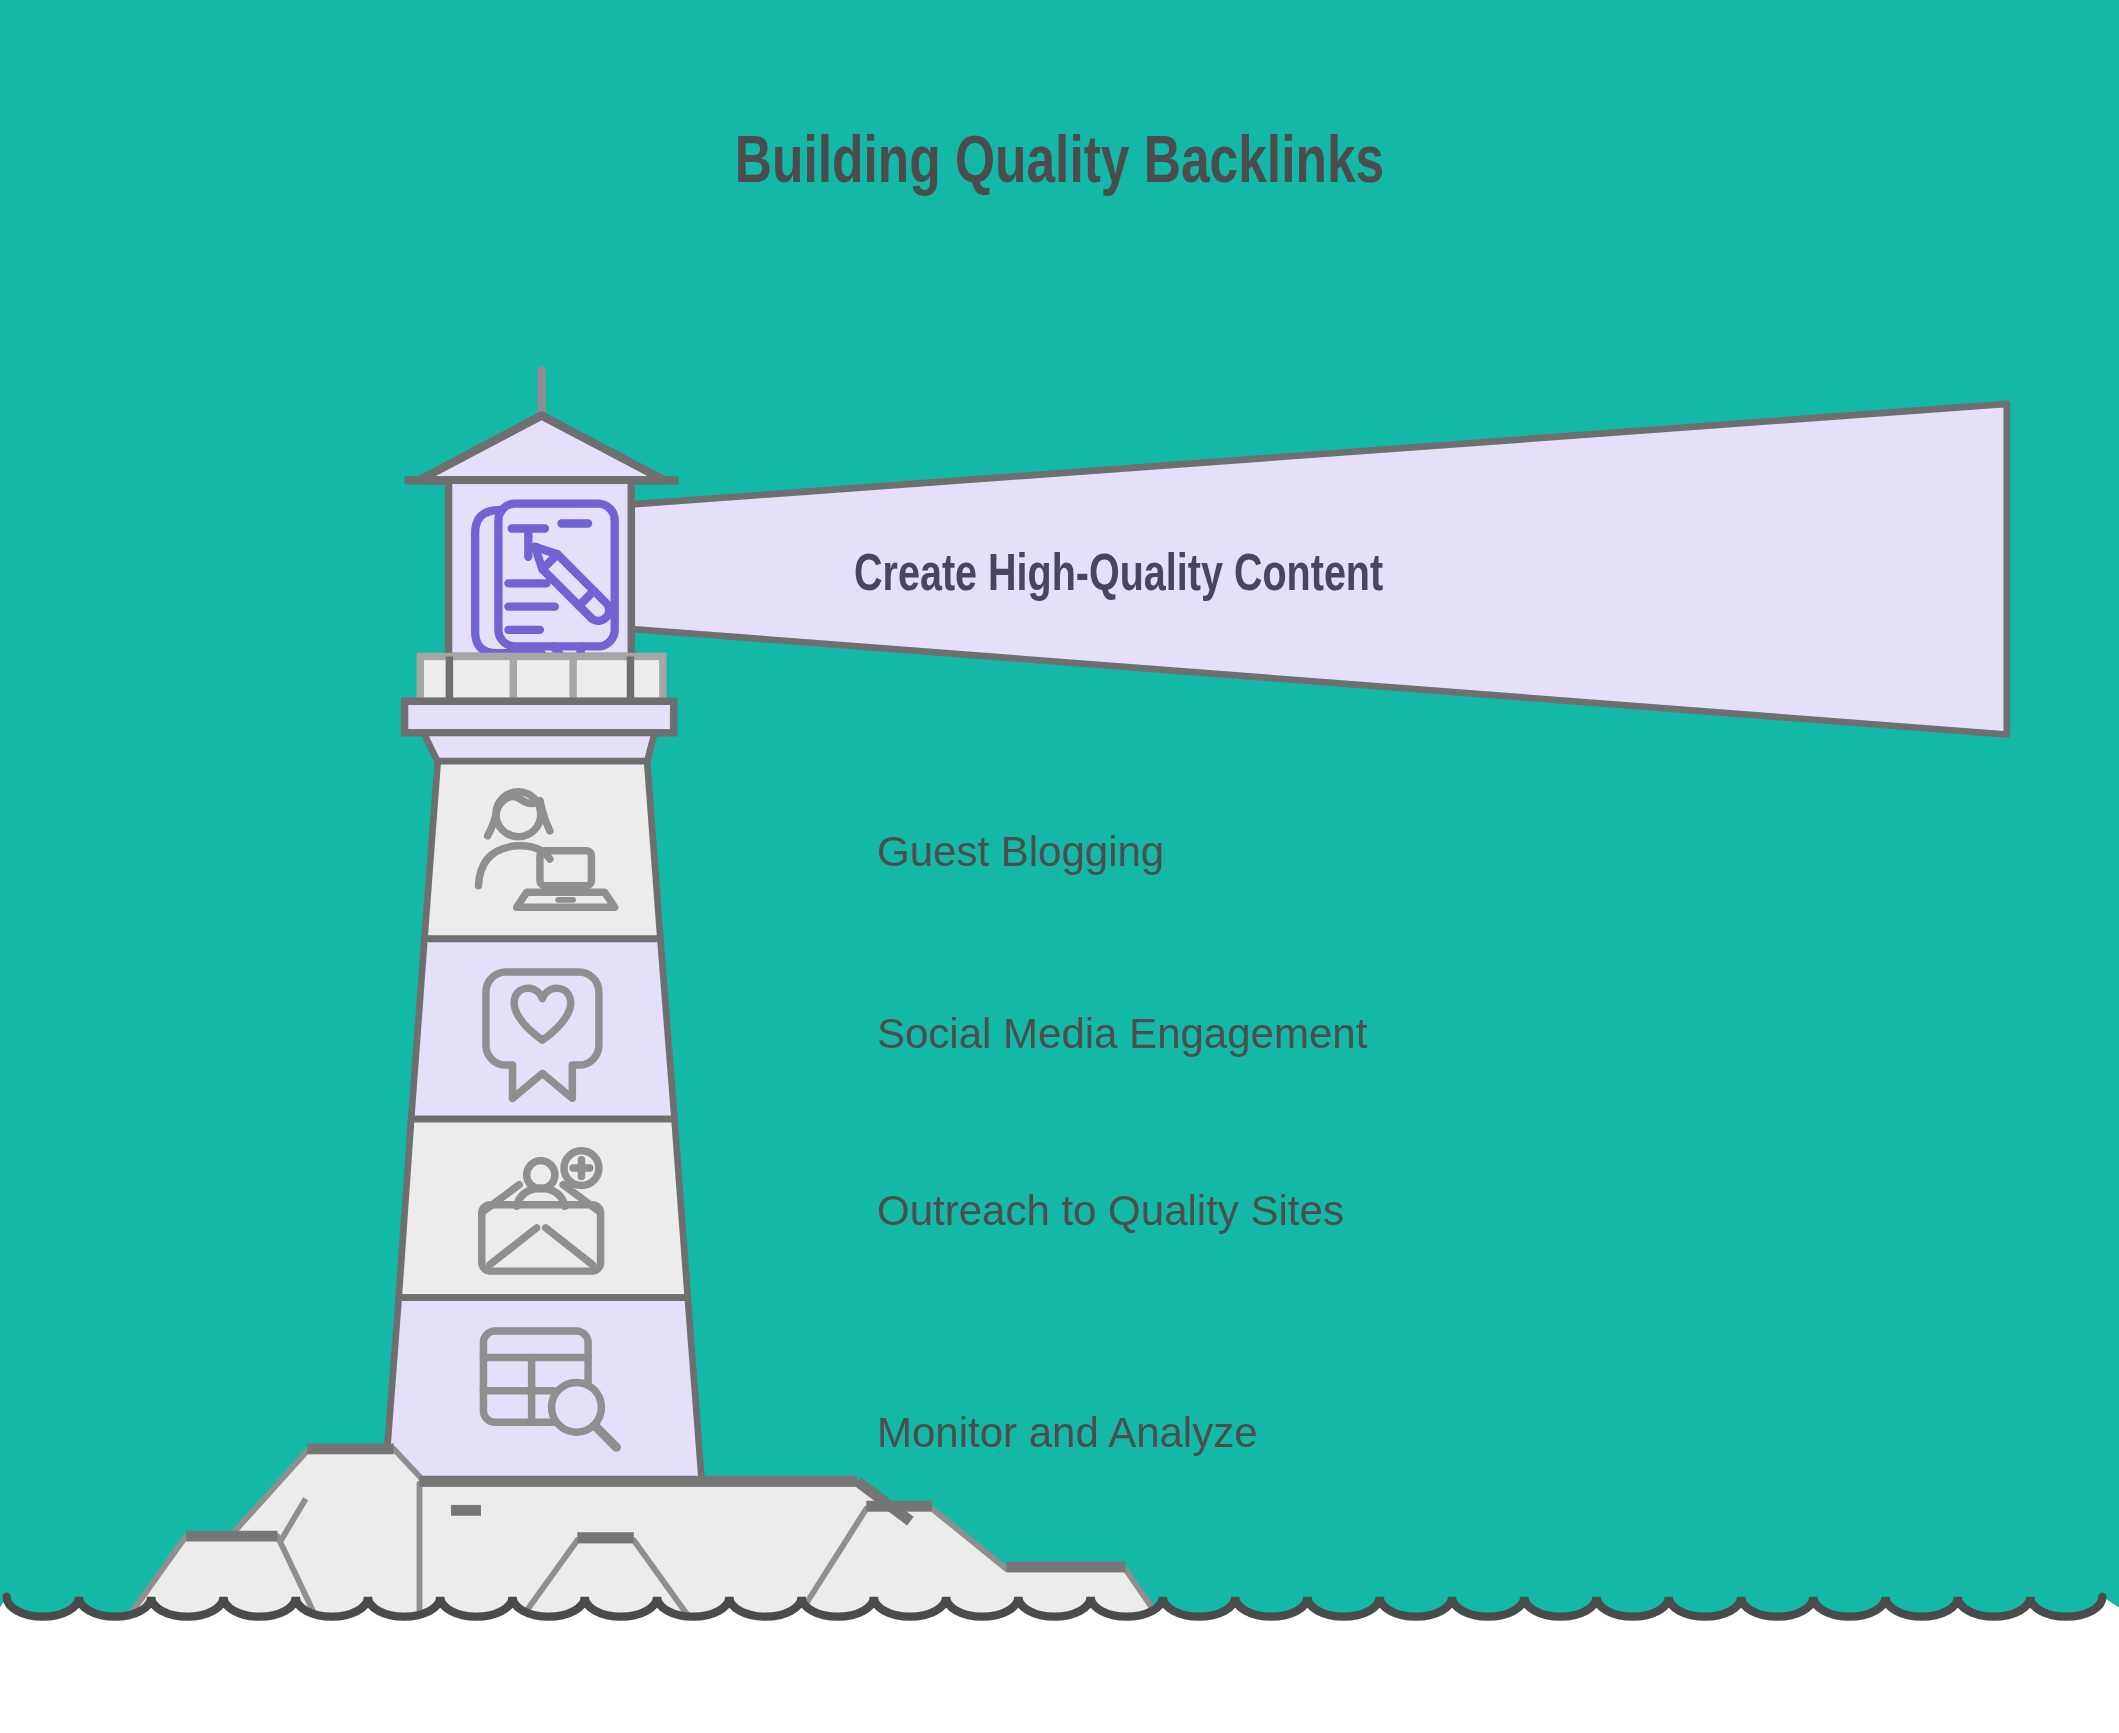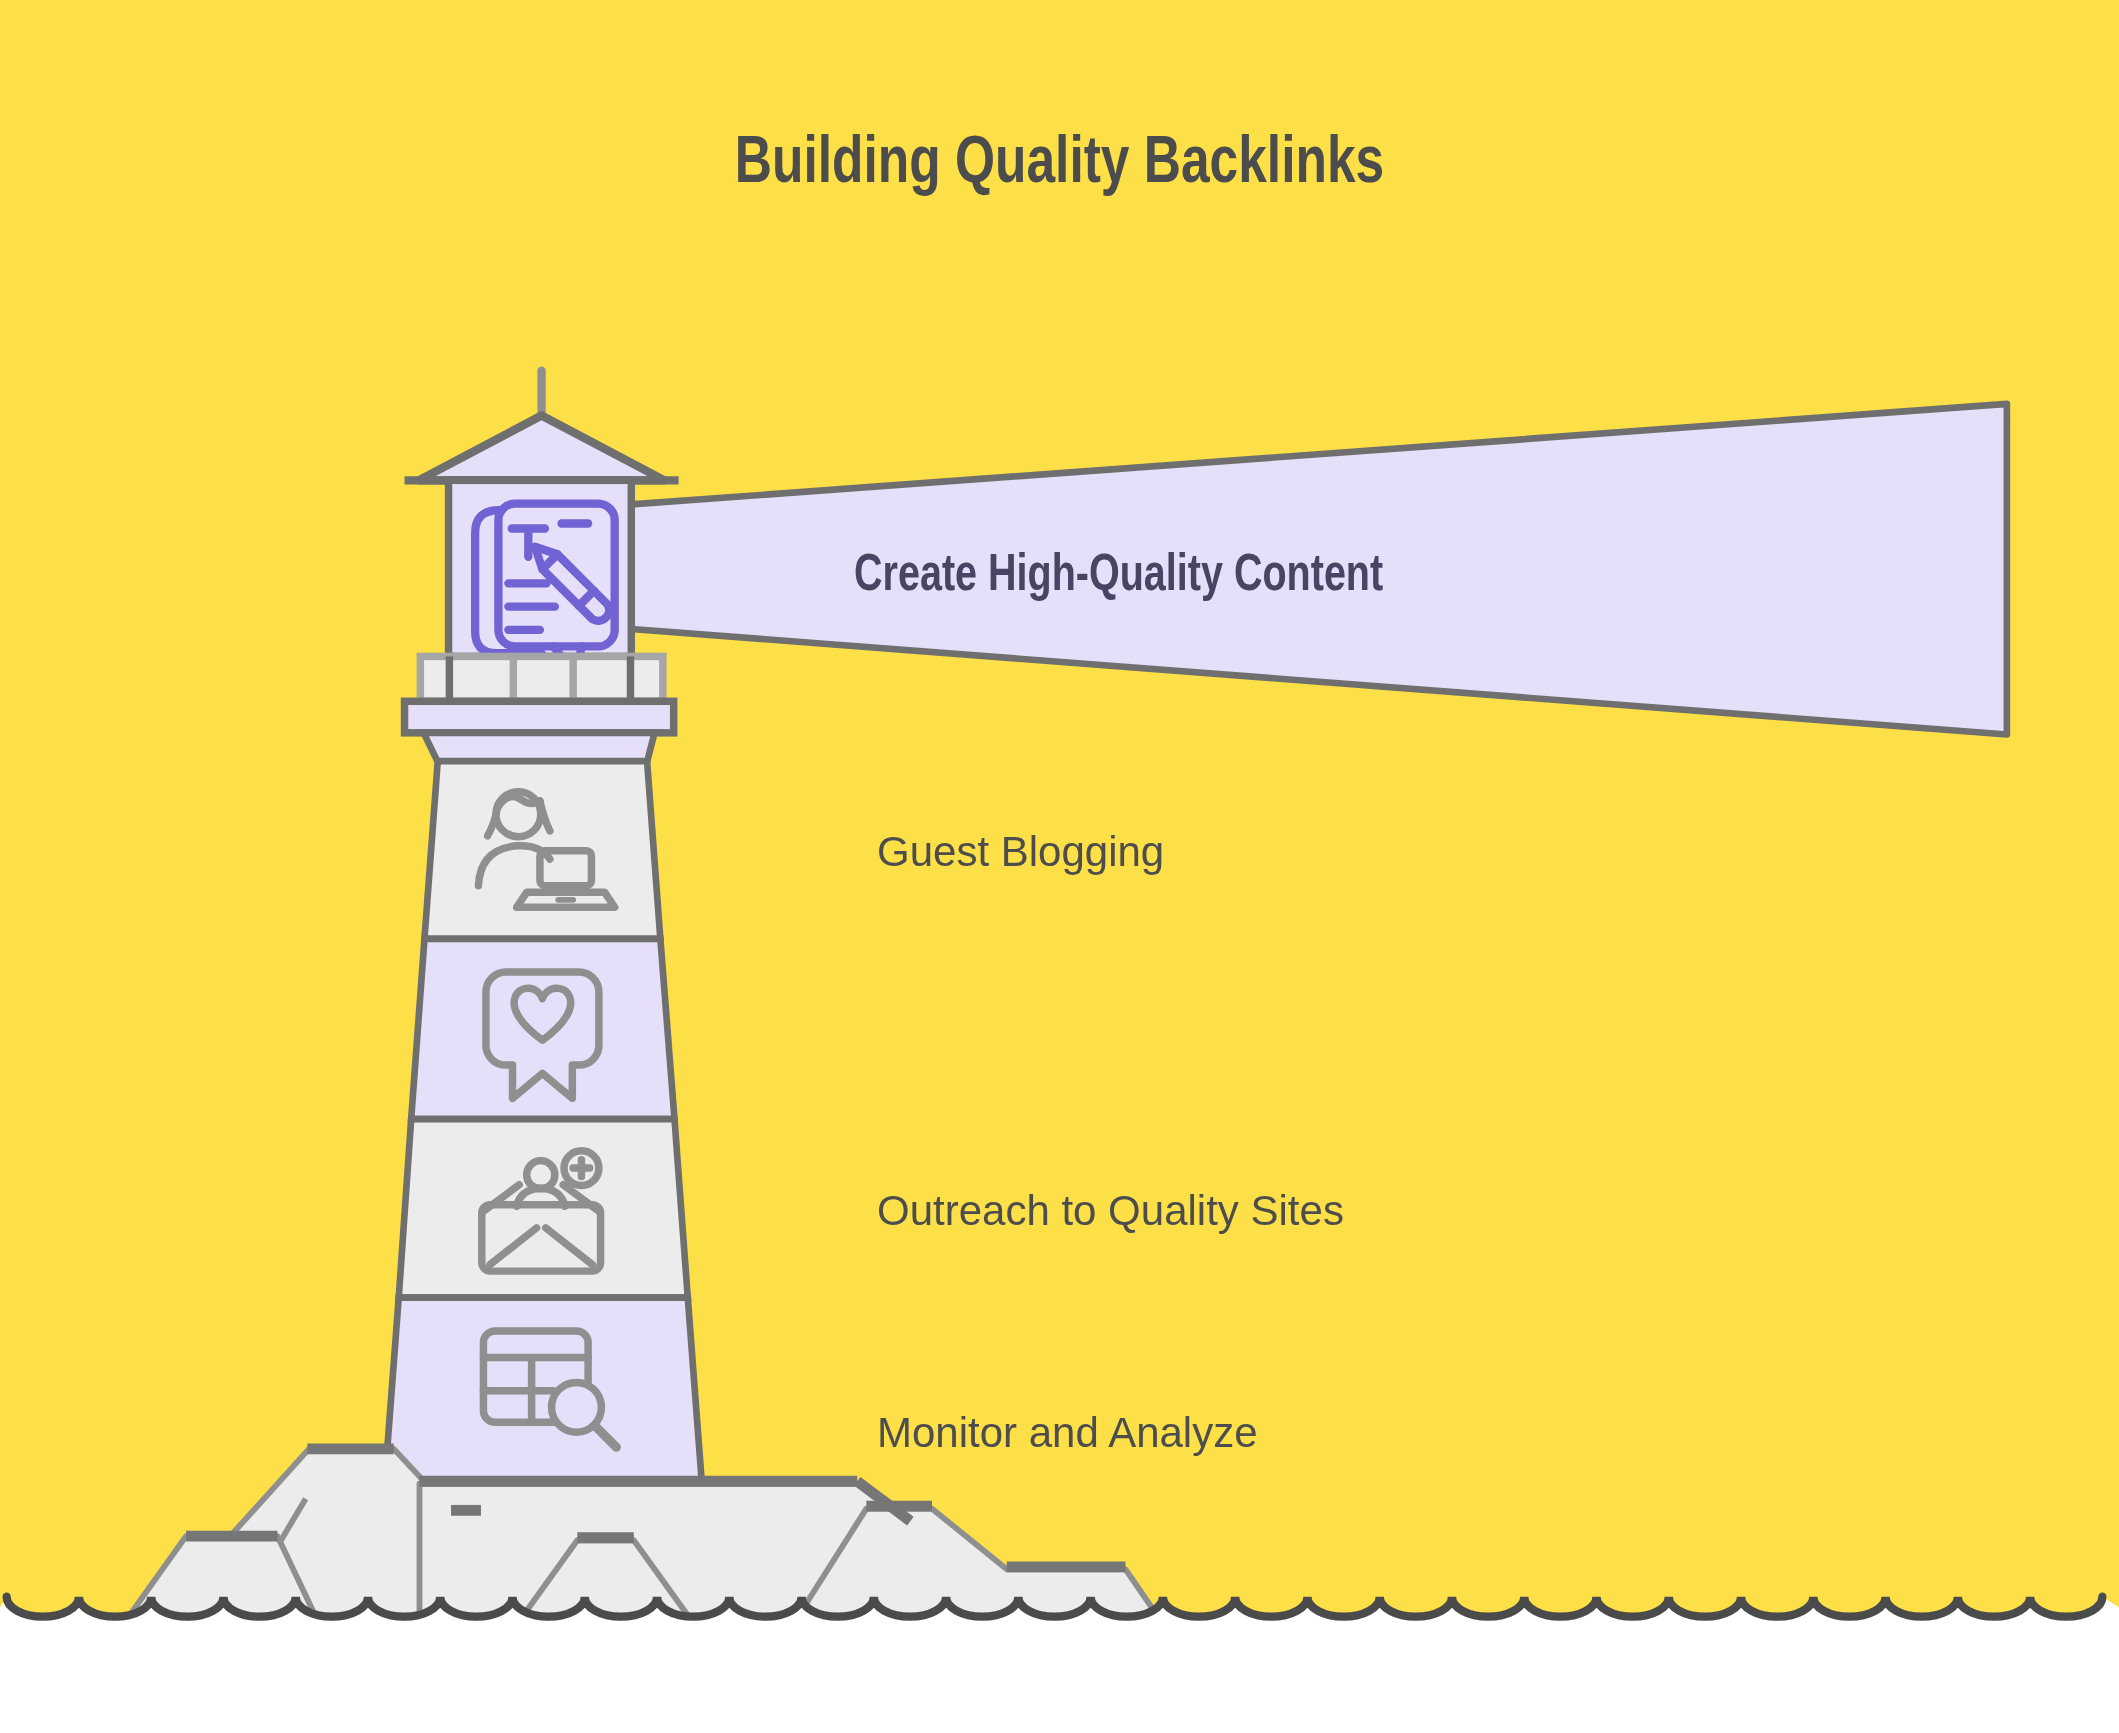--- a/index.html
+++ b/index.html
@@ -1,19 +1,19 @@
 <!DOCTYPE html>
 <html style="font-size:13.3px"><head>
 <meta charset="utf-8">
 <style>
   html,body{margin:0;padding:0;background:#fff;}
   .canvas{
     position:relative;
     width:2119px;height:1734px;
-    background:#fde047;
+    background:#14b8a6;
     font-family:"Liberation Sans","DejaVu Sans",sans-serif;
     overflow:hidden;
   }
   .canvas svg{position:absolute;left:0;top:0;}
   .title{
     position:absolute;top:159px;left:0;width:100%;
     margin:0;text-align:center;
     font-size:66px;font-weight:bold;color:#4c4c4c;
     transform:translateY(-50%) scaleX(0.78);
     letter-spacing:0px;white-space:nowrap;
@@ -138,16 +138,17 @@
       <path fill="#ffffff" stroke="none" d="M8,1922 a43.5 24 0 0 0 87 0 a43.5 24 0 0 0 87 0 a43.5 24 0 0 0 87 0 a43.5 24 0 0 0 87 0 a43.5 24 0 0 0 87 0 a43.5 24 0 0 0 87 0 a43.5 24 0 0 0 87 0 a43.5 24 0 0 0 87 0 a43.5 24 0 0 0 87 0 a43.5 24 0 0 0 87 0 a43.5 24 0 0 0 87 0 a43.5 24 0 0 0 87 0 a43.5 24 0 0 0 87 0 a43.5 24 0 0 0 87 0 a43.5 24 0 0 0 87 0 a43.5 24 0 0 0 87 0 a43.5 24 0 0 0 87 0 a43.5 24 0 0 0 87 0 a43.5 24 0 0 0 87 0 a43.5 24 0 0 0 87 0 a43.5 24 0 0 0 87 0 a43.5 24 0 0 0 87 0 a43.5 24 0 0 0 87 0 a43.5 24 0 0 0 87 0 a43.5 24 0 0 0 87 0 a43.5 24 0 0 0 87 0 a43.5 24 0 0 0 87 0 a43.5 24 0 0 0 87 0 a43.5 24 0 0 0 87 0 L2551,1935 L2551,2087 L0,2087 L0,1935 Z"></path>
       <path fill="none" stroke="#4b4b4b" stroke-width="10" stroke-linecap="round" d="M8,1922 a43.5 24 0 0 0 87 0 a43.5 24 0 0 0 87 0 a43.5 24 0 0 0 87 0 a43.5 24 0 0 0 87 0 a43.5 24 0 0 0 87 0 a43.5 24 0 0 0 87 0 a43.5 24 0 0 0 87 0 a43.5 24 0 0 0 87 0 a43.5 24 0 0 0 87 0 a43.5 24 0 0 0 87 0 a43.5 24 0 0 0 87 0 a43.5 24 0 0 0 87 0 a43.5 24 0 0 0 87 0 a43.5 24 0 0 0 87 0 a43.5 24 0 0 0 87 0 a43.5 24 0 0 0 87 0 a43.5 24 0 0 0 87 0 a43.5 24 0 0 0 87 0 a43.5 24 0 0 0 87 0 a43.5 24 0 0 0 87 0 a43.5 24 0 0 0 87 0 a43.5 24 0 0 0 87 0 a43.5 24 0 0 0 87 0 a43.5 24 0 0 0 87 0 a43.5 24 0 0 0 87 0 a43.5 24 0 0 0 87 0 a43.5 24 0 0 0 87 0 a43.5 24 0 0 0 87 0 a43.5 24 0 0 0 87 0"></path>
     </g>
   </svg>
 
   <h1 class="title">Building Quality Backlinks</h1>
 
   <div class="beam-label">Create High-Quality Content</div>
 
   <div class="step-label l1">Guest Blogging</div>
+  <div class="step-label l2">Social Media Engagement</div>
   <div class="step-label l3">Outreach to Quality Sites</div>
   <div class="step-label l4">Monitor and Analyze</div>
 </div>
 
 
 </body></html>

